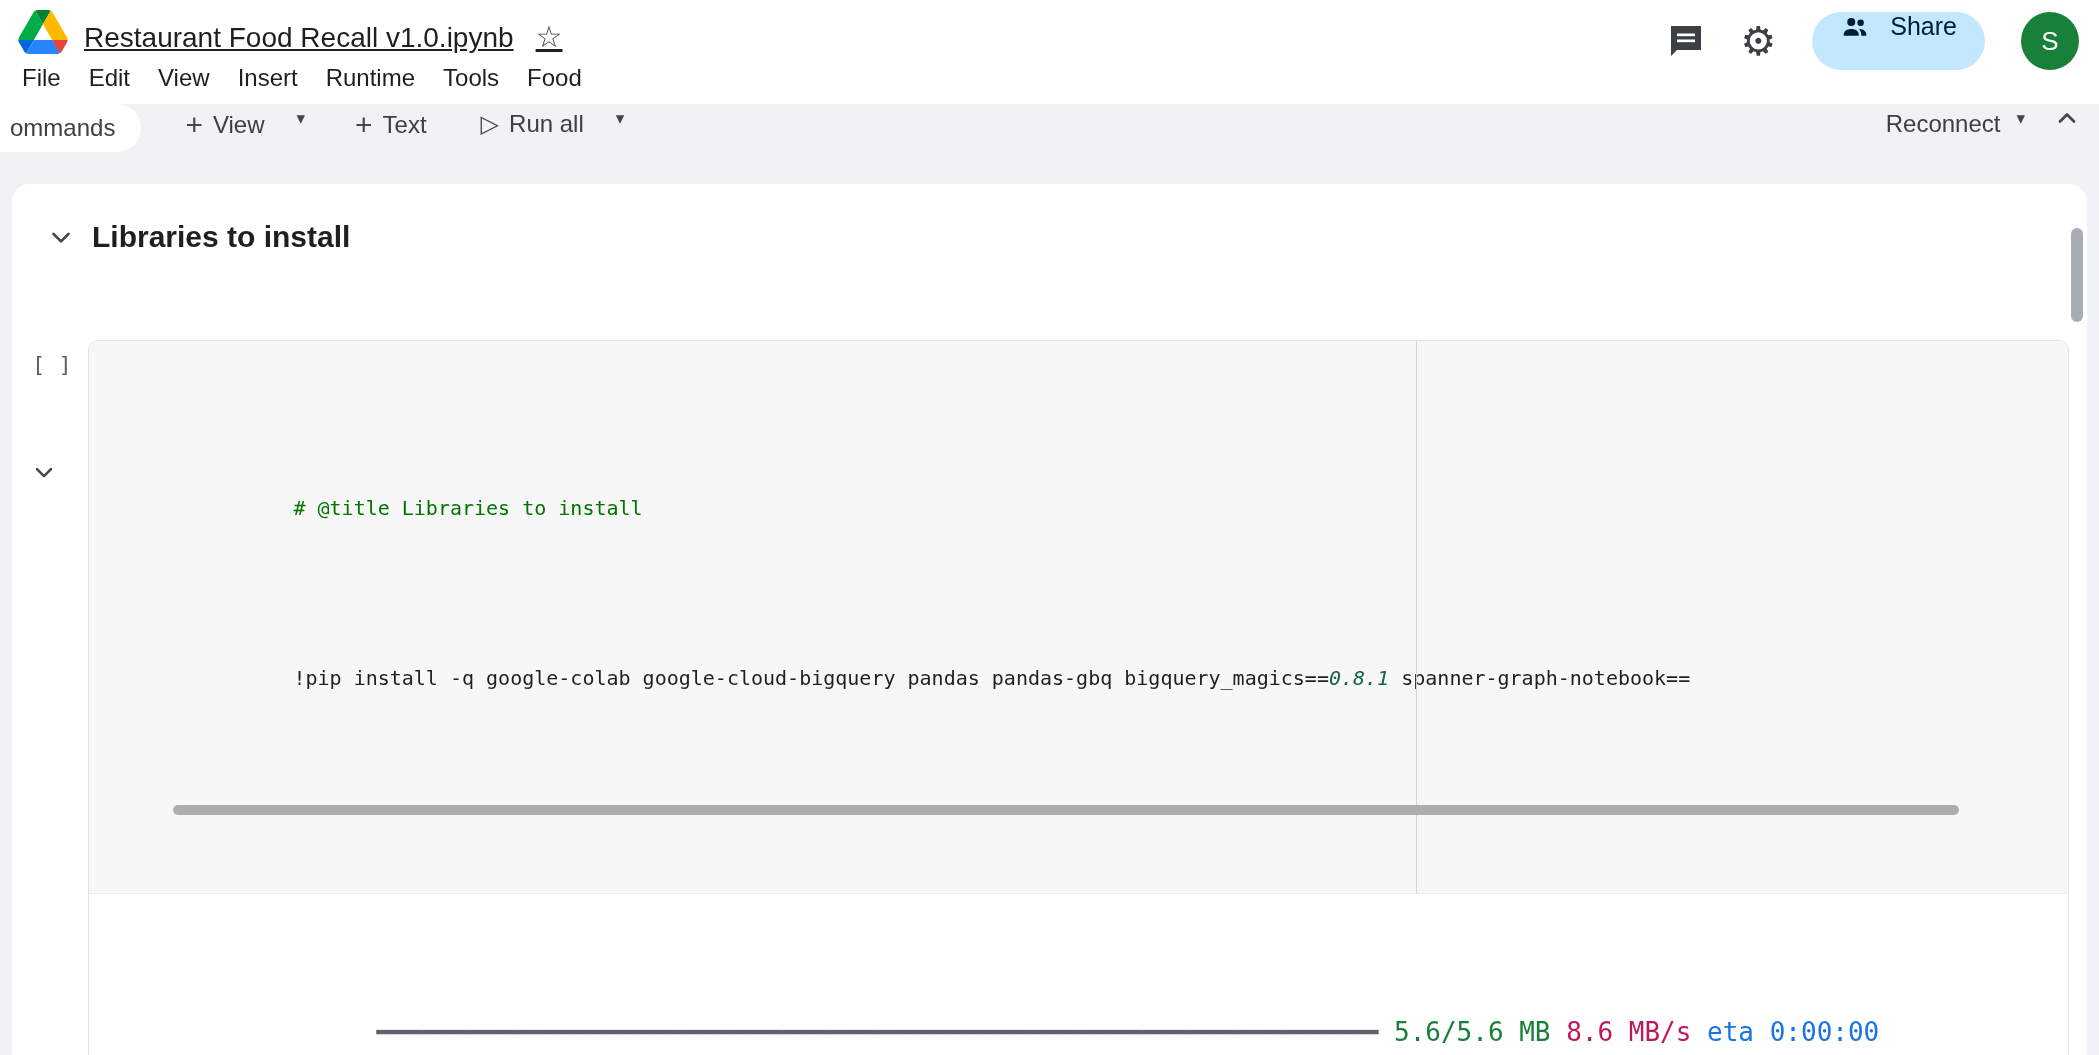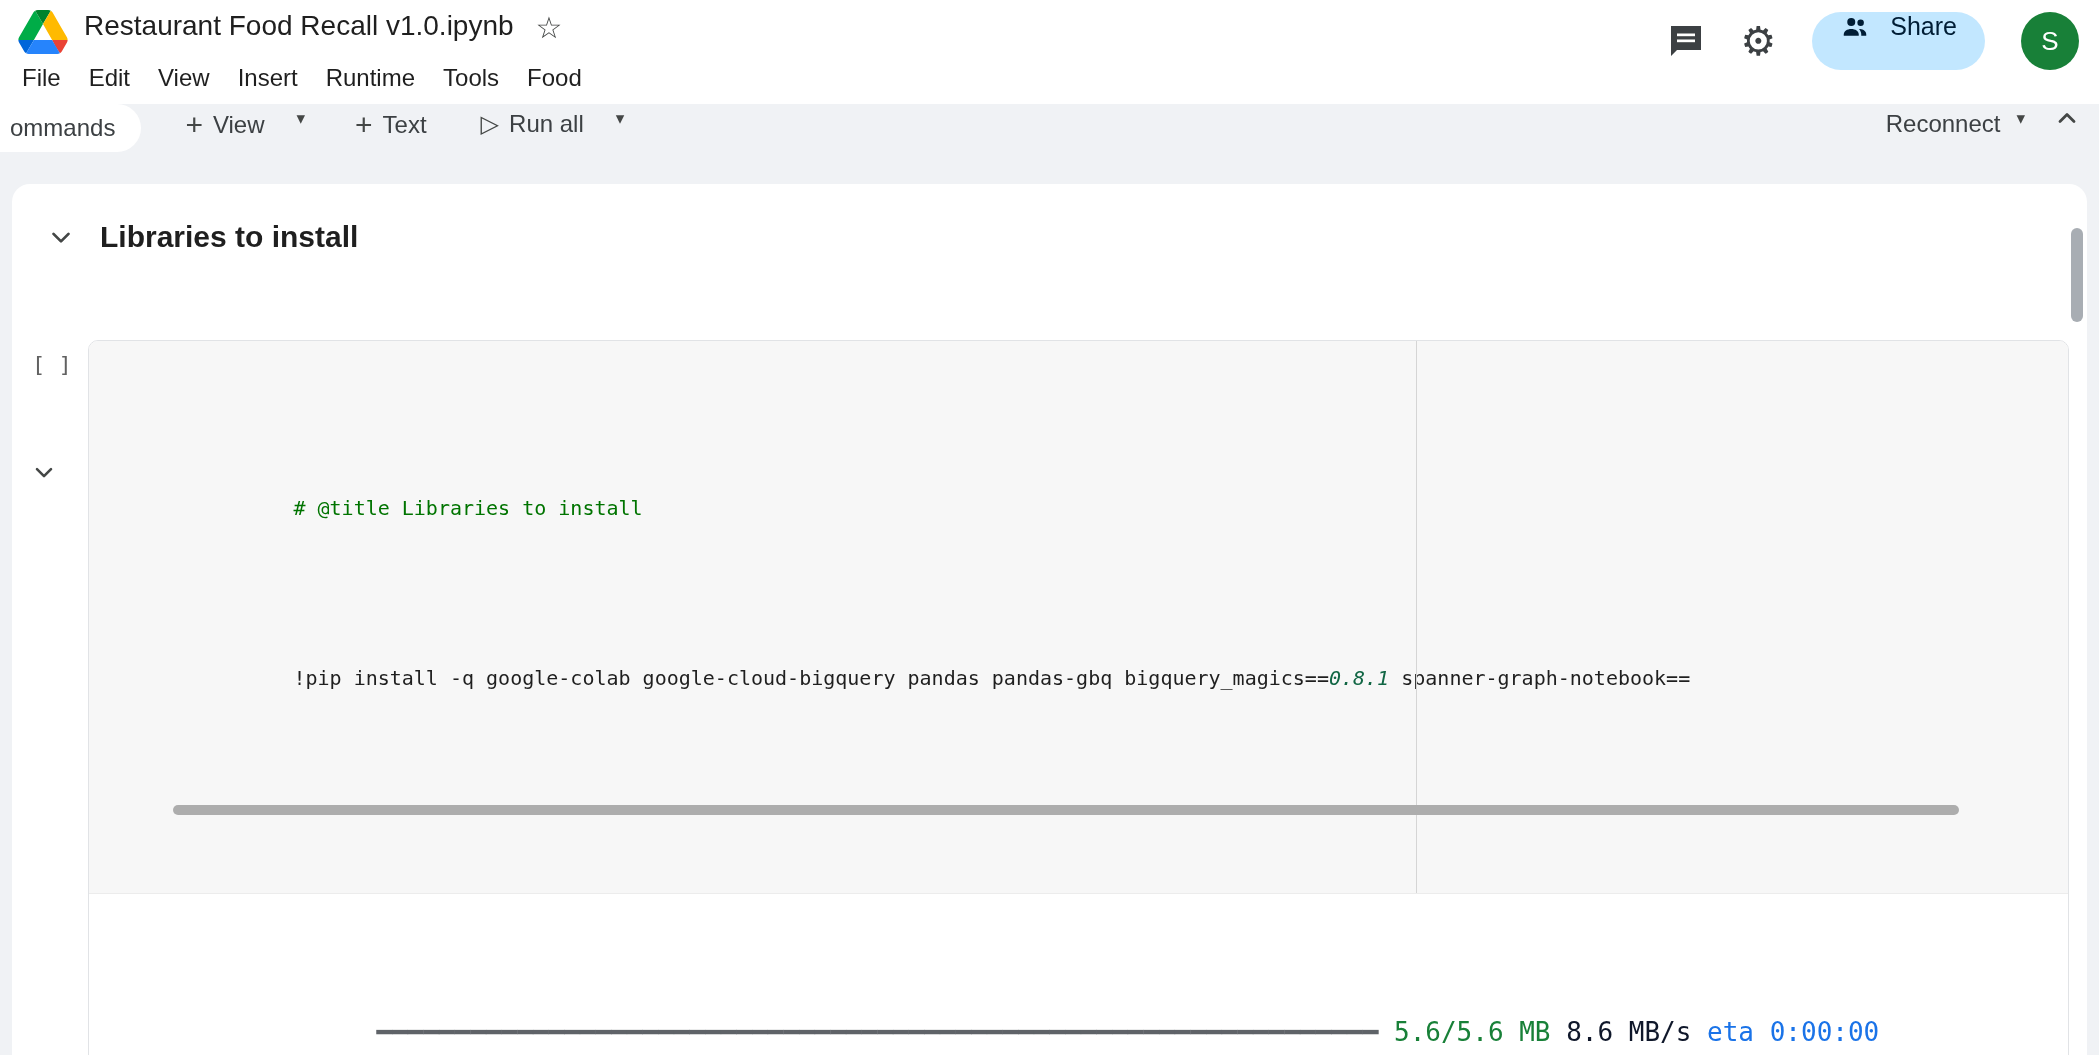--- a/index.html
+++ b/index.html
@@ -1,21 +1,21 @@
 <!DOCTYPE html>
 <html><head>
 <meta charset="utf-8">
 <style>
   * { margin:0; padding:0; box-sizing:border-box; }
   html,body { width:2099px; height:1055px; overflow:hidden; background:#fff;
               font-family:"Liberation Sans",sans-serif; color:#1f1f1f; }
 
   
   .topbar { height:104px; background:#fff; position:relative; }
-  .brand-row { display:flex; align-items:flex-start; padding:10px 0 0 18px; }
+  .brand-row { display:flex; align-items:flex-end; padding:10px 0 0 18px;text-decoration:underline; }
   .logo-svg { width:50px; height:44px; flex:none; }
   .nb-title { font-size:28px; color:#1f1f1f; margin-left:16px; white-space:nowrap; }
   .star-glyph { font-family:"DejaVu Sans",sans-serif; font-size:30px; color:#444746; margin-left:22px; cursor:pointer; }
   .menubar { display:flex; padding-left:8px; margin-top:4px; }
   .menu-item { font-size:24px; padding:6px 14px; color:#1f1f1f; border-radius:8px; cursor:pointer; white-space:nowrap; }
   .header-actions { position:absolute; top:12px; right:20px; display:flex; align-items:center; gap:36px; }
   .icon-btn { background:none; border:none; cursor:pointer; display:flex; align-items:center; }
   .gear-glyph { font-family:"DejaVu Sans",sans-serif; font-size:40px; color:#3c4043; line-height:1; }
   .share-btn { display:flex; gap:20px; height:58px; padding:0 28px;
                border:none; border-radius:29px; background:#c2e7ff; color:#001d35;
@@ -36,21 +36,21 @@
   .tb-spacer { flex:1; }
   .chev-up-btn { background:none; border:none; cursor:pointer; margin-left:22px; display:flex; align-items:center; }
 
   
   .main-wrap { height:887px; background:#f0f2f5; padding:0 12px; }
   .notebook { background:#fff; height:100%; border-radius:18px 18px 0 0; position:relative;
               overflow:hidden; padding-top:36px; }
   .vscroll { position:absolute; right:4px; top:44px; width:12px; height:94px;
              background:#a8adb3; border-radius:6px; cursor:pointer; }
 
-  .section-row { display:flex; align-items:center; gap:24px; padding-left:34px; margin-bottom:86px; }
+  .section-row { display:flex; align-items:center; gap:16px; padding-left:34px; margin-bottom:86px; }
   .section-title { font-size:30px; color:#1f1f1f; }
   .chev-btn { background:none; border:none; cursor:pointer; display:flex; align-items:center; }
 
   .cell-row { display:flex; margin-bottom:26px; position:relative; }
   .gutter { width:76px; flex:none; padding:12px 0 0 20px; position:relative; }
   .cell-marker { font-family:"DejaVu Sans Mono",monospace; font-size:22px; color:#616161; cursor:pointer; }
   .out-chevron { position:absolute; left:18px; top:118px; }
   .cell-box { flex:1; margin-right:18px; border:1px solid #e1e3e6; border-radius:10px;
               overflow:hidden; background:#fff; }
 
@@ -62,21 +62,21 @@
   .hscroll { height:10px; background:#adadad; border-radius:5px; margin-top:8px; cursor:pointer; position:relative; z-index:1; }
   .hscroll.w1 { width:1786px; }
 
   .output-area { background:#fff; border-top:1px solid #ececec; padding:12px 0 10px 84px;
                  font-size:26px; line-height:36px; white-space:pre; }
   .out-line { white-space:pre; }
 
   .tok-comment { color:#007400; }
   .tok-num     { color:#116644;font-style:italic; }
   .tok-green   { color:#188038;text-align:center; }
-  .tok-red     { color:#0f172a; }
+  .tok-red     { color:#be185d; }
   .tok-blue    { color:#1a73e8; }
   .tok-bar     { color:#5f6368; }
 </style>
 </head>
 <body>
 
 <header class="topbar">
   <div class="brand-row">
     <svg class="logo-svg" viewBox="0 0 87.3 78">
       <path d="m6.6 66.85 3.85 6.65c.8 1.4 1.95 2.5 3.3 3.3l13.75-23.8h-27.5c0 1.55.4 3.1 1.2 4.5z" fill="#0066da"></path>

